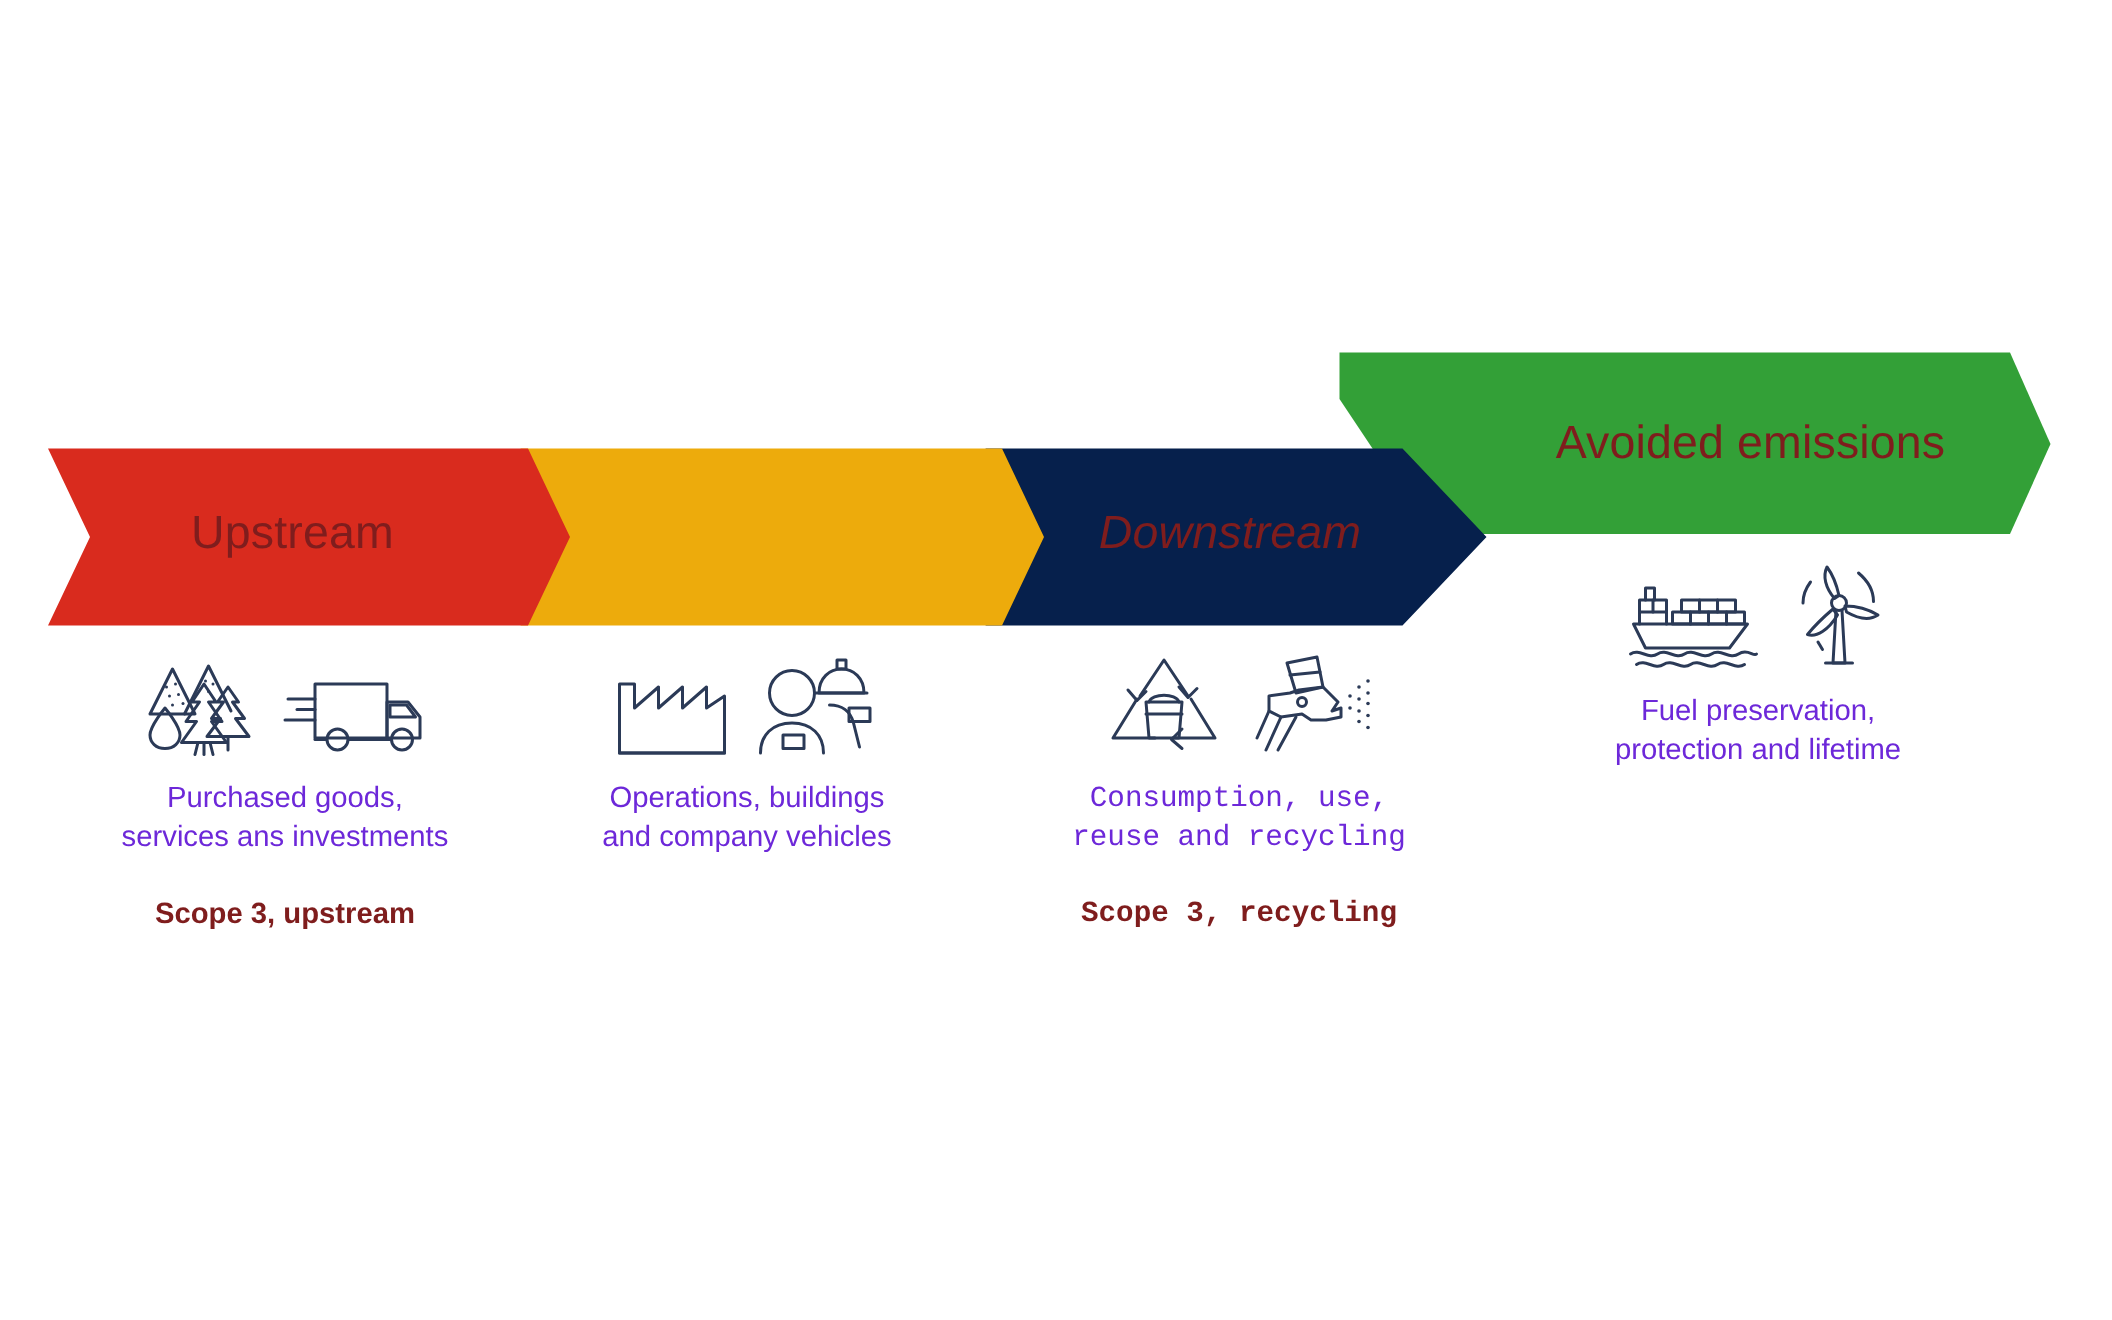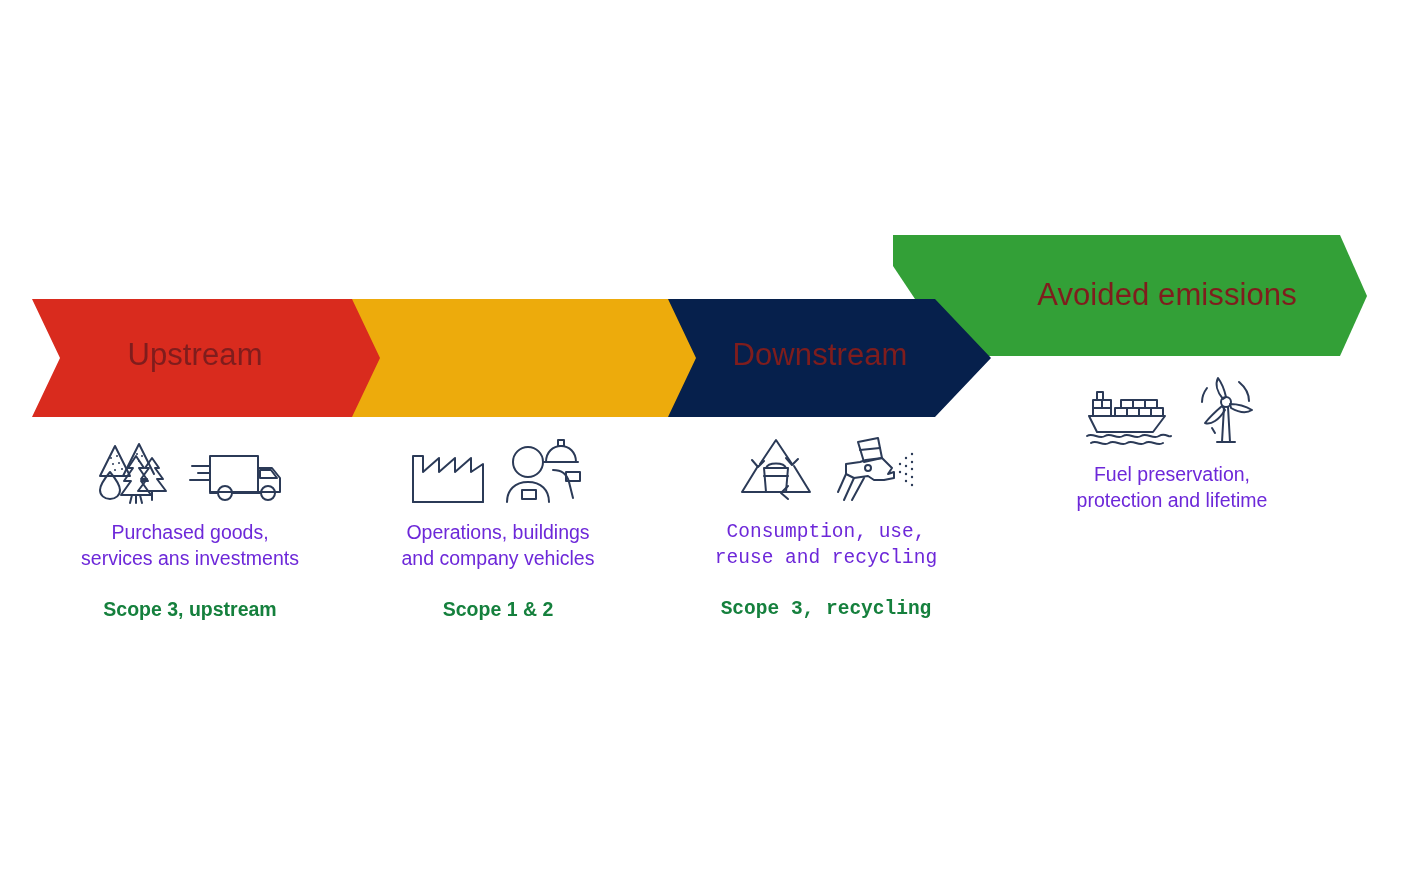--- a/index.html
+++ b/index.html
@@ -54,20 +54,21 @@
     width: 270px;
     text-align: center;
     font-size: 31px;
   }
   #title-downstream {
     left: 700px;
     top: 337px;
     width: 240px;
     text-align: center;
     font-size: 31px;
+    font-style: italic;
   }
   #title-avoided {
     left: 1000px;
     top: 277px;
     width: 334px;
     text-align: center;
     font-size: 31px;
   }
 
   
@@ -84,21 +85,21 @@
   .caption {
     text-align: center;
     color: #6d28d9;
     font-size: 19.5px;
     line-height: 25.5px;
     font-weight: 400;
     margin-top: 16px;
   }
   .scope {
     text-align: center;
-    color: #15803d;
+    color: #7f1d1d;
     font-size: 19.5px;
     font-weight: 700;
     margin-top: 27px;
   }
 
   #col-upstream   { left: 44px;  top: 432px; width: 292px; }
   #col-own        { left: 360px; top: 432px; width: 276px; }
   #col-downstream { left: 690px; top: 432px; width: 272px; font-family: Liberation Mono, monospace; }
   #col-avoided    { left: 1036px; top: 374px; width: 272px; }
 
@@ -215,21 +216,20 @@
           <path d="M50 34 C58 34 64 38 66 46 L70 62"></path>
           <rect x="63" y="36" width="14" height="9"></rect>
         </g>
       </svg>
     </div>
 
     <div class="caption">
       <div>Operations, buildings</div>
       <div>and company vehicles</div>
     </div>
-    <div class="scope">Scope 1 &amp; 2</div>
   </div>
 
   <div id="col-downstream" class="column">
     <div class="icon-row">
 
       <svg class="ico" width="80" height="68" viewBox="0 0 80 68">
         <g fill="none" stroke="#2b3a57" stroke-width="2" stroke-linejoin="round" stroke-linecap="round">
 
           <path d="M24 28 L40 4 L56 28"></path>
           <path d="M50 22 L56 29 L62 23"></path>

